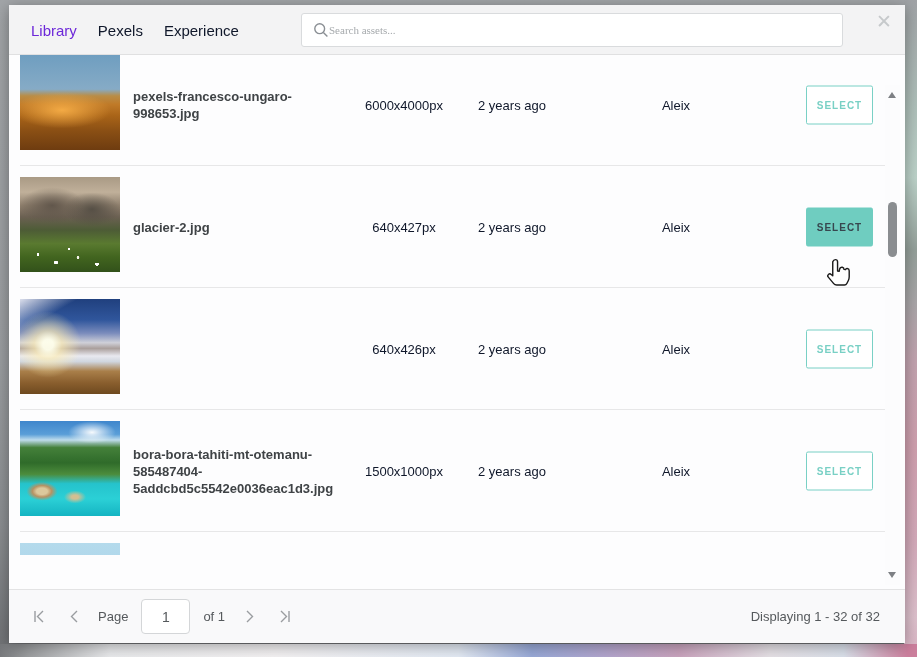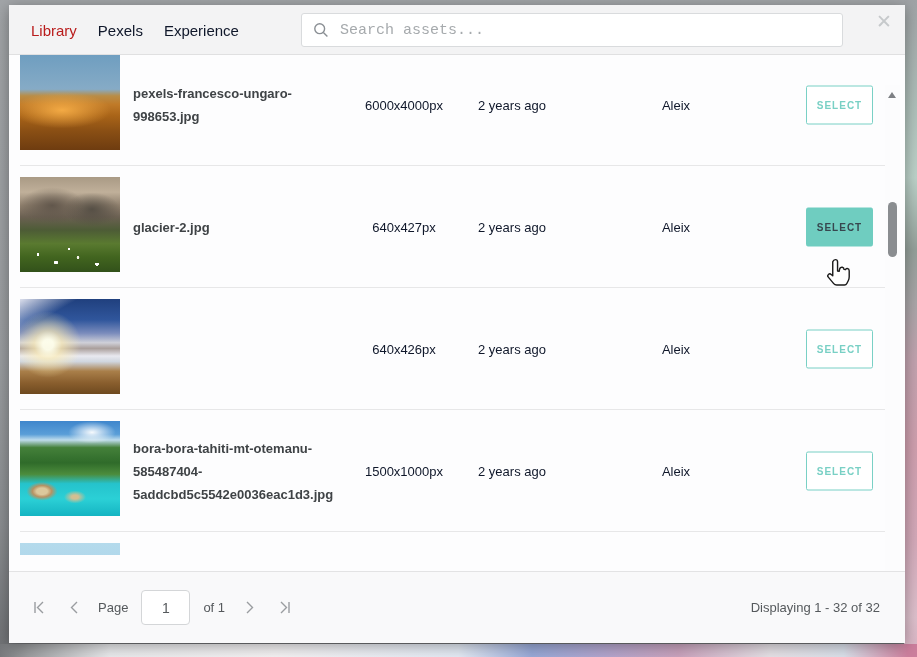--- a/index.html
+++ b/index.html
@@ -12,47 +12,47 @@
   .bg-bottom { position:absolute; left:0; bottom:0; width:917px; height:13px; z-index:0;
     background:linear-gradient(90deg,#77797c 0%,#9a9c9e 3%,#e9eaec 12%,#f4f2f3 30%,#e3eaf4 50%,#98a9d7 58%,#b2a5cd 66%,#c9a3bd 74%,#e6e1e6 84%,#dae0ea 92%,#cc7f9d 99%); }
 
   .modal { position:absolute; left:9px; top:5px; width:896px; height:638px; background:#fdfdfe;
     box-shadow:0 3px 14px rgba(0,0,0,.35); z-index:1; }
 
   
   .modal-header { position:relative; height:50px; background:#f3f3f4; border-bottom:1px solid #e0e0e1; }
   .tabs { position:absolute; left:22px; top:0; height:50px; display:flex; align-items:center; gap:21px; }
   .tab { font-size:15px; color:#0f172a; cursor:default; }
-  .tab.active { color:#b91c1c; }
+  .tab.active { color:#6d28d9; }
   .search-box { position:absolute; left:292px; top:8px; width:542px; height:34px; background:#fff;
     border:1px solid #d9dbdd; border-radius:3px; display:flex; align-items:center; padding:0 11px; }
   .search-box svg { flex:0 0 auto; }
-  .search-input { border:none; outline:none; background:transparent; margin-left:11px; width:100%;
-    font-size:15px; color:#55595c; font-family:Liberation Mono, monospace; }
+  .search-input { border:none; outline:none; background:transparent; width:100%;
+    font-size:11px; color:#55595c; font-family:Liberation Serif, serif; }
   .search-input::placeholder { color:#a6aaad; }
   .close-btn { position:absolute; right:9px; top:5px; width:24px; height:24px; border:none; background:none;
     font-size:19px; line-height:24px; color:#c6c9cb; text-align:center; cursor:default; }
 
   
   .col-header { position:relative; height:30px; background:#f7f7f8; border-bottom:1px solid #ededee;
     font-size:10px; letter-spacing:.6px; color:#8a8f94; }
   .col-header span { position:absolute; line-height:30px; }
   .col-title { left:13px; }
   .col-size { left:338px; width:114px; text-align:center; }
   .col-modon { left:469px; }
   .col-modby { left:617px; width:100px; text-align:center; }
 
   
   .list { position:relative; height:500px; overflow:hidden; background:#fdfdfe; }
   .rows { margin-top:-11px; }
   .row { position:relative; height:122px; }
   .row::after { content:""; position:absolute; left:11px; right:16px; bottom:0; border-bottom:1px solid #e7e7e8; }
   .thumb { position:absolute; left:11px; top:11px; width:100px; height:95px; }
   .cell { position:absolute; top:50%; transform:translateY(-50%); font-size:13px; color:#0f172a; }
-  .cell.title { left:124px; width:206px; font-weight:bold; color:#3f4346; line-height:23px; overflow-wrap:break-word; }
+  .cell.title { left:124px; width:206px; font-weight:bold; color:#3f4346; line-height:17px; overflow-wrap:break-word; }
   .cell.size { left:338px; width:114px; text-align:center; }
   .cell.mod-on { left:469px; }
   .cell.mod-by { left:617px; width:100px; text-align:center; }
   .select-btn { position:absolute; left:797px; top:50%; transform:translateY(-50%); width:67px; height:39px;
     background:#fff; border:1px solid #79d0c5; border-radius:2px; color:#79d0c5;
     font-size:10px; font-weight:bold; letter-spacing:1px; font-family:"Liberation Sans", sans-serif; cursor:default; }
   .select-btn.hover { background:#6fcdc0; border-color:#6fcdc0; color:#37474f; }
 
   
   .thumb-desert { background:
@@ -80,21 +80,21 @@
   .partial-row .thumb { box-shadow:none; }
 
   
   .scrollbar { position:absolute; right:5px; top:80px; width:15px; height:500px; background:#fcfcfd; }
   .sb-arrow { position:absolute; left:3px; width:0; height:0; }
   .sb-up { top:7px; border-left:4.5px solid transparent; border-right:4.5px solid transparent; border-bottom:6px solid #7d8084; }
   .sb-down { bottom:7px; border-left:4.5px solid transparent; border-right:4.5px solid transparent; border-top:6px solid #7d8084; }
   .sb-thumb { position:absolute; left:3px; top:117px; width:9px; height:55px; background:#8a8d90; border-radius:5px; }
 
   
-  .footer { position:absolute; left:0; bottom:0; width:100%; height:72px; background:#f9f9fa;
+  .footer { position:absolute; left:0; bottom:0; width:100%; height:54px; background:#f9f9fa;
     border-top:1px solid #e3e3e4; display:flex; align-items:center; padding:0 25px 0 19px; }
   .pager { display:flex; align-items:center; gap:13px; }
   .pager .nav-ico { width:22px; height:22px; display:flex; align-items:center; justify-content:center; cursor:default; }
   .pager-label { font-size:13px; color:#55595c; }
   .page-input { width:49px; height:35px; border:1px solid #d4d6d8; border-radius:4px; background:#fff;
     text-align:center; font-size:14px; color:#55595c; font-family:"Liberation Sans", sans-serif; }
   .displaying { margin-left:auto; font-size:13px; color:#55595c; }
 
   
   .cursor { position:absolute; left:824px; top:257px; width:28px; height:35px; z-index:5; pointer-events:none; }

